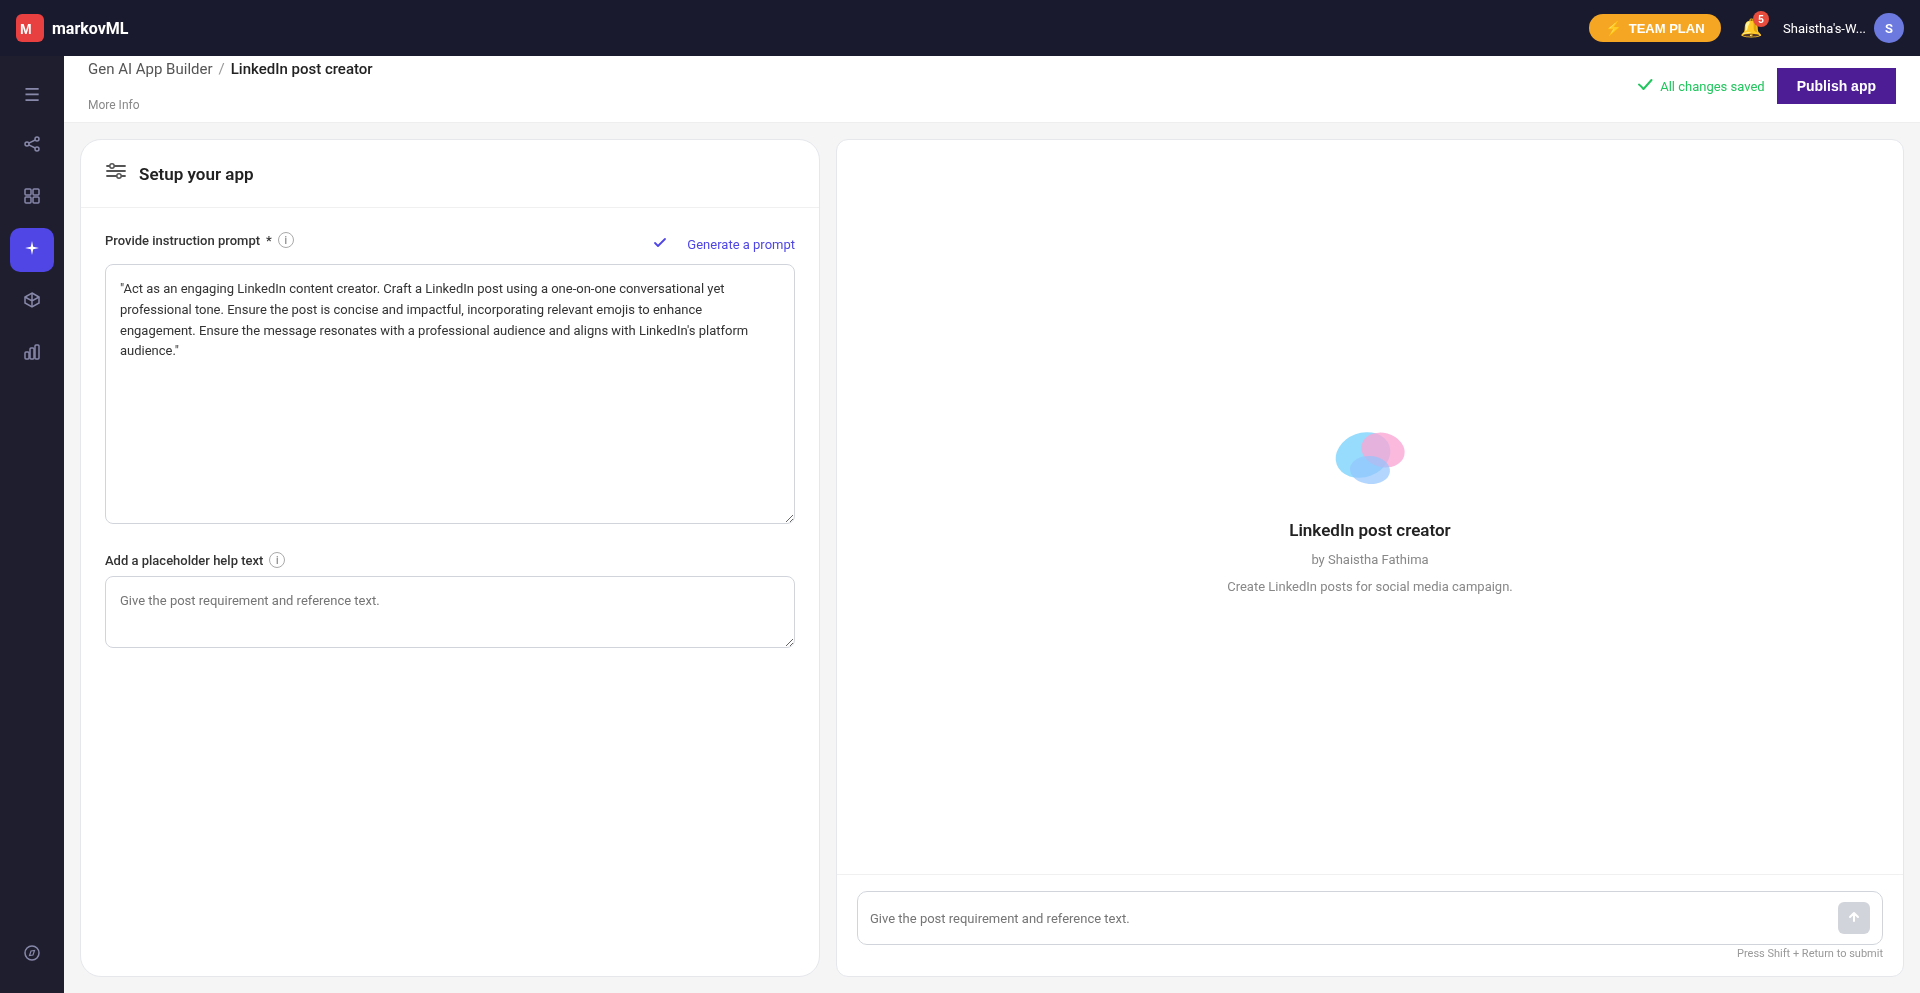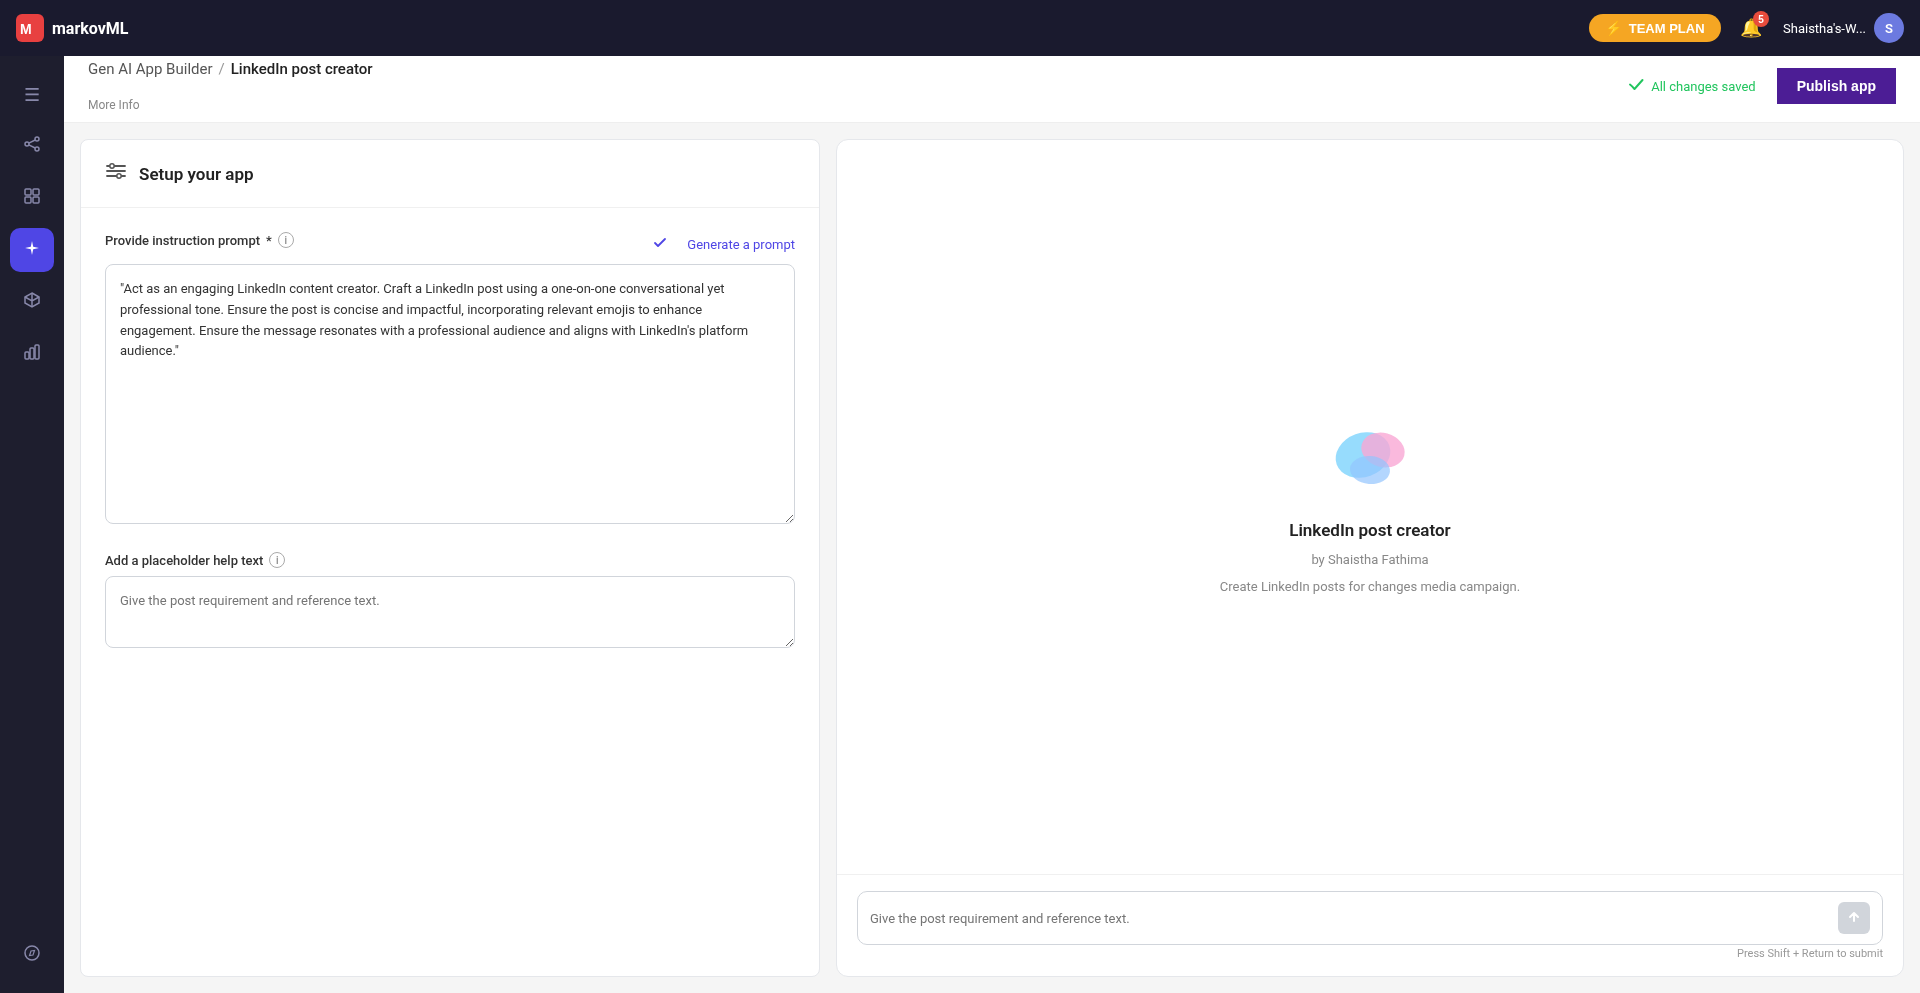--- a/index.html
+++ b/index.html
@@ -143,21 +143,21 @@
       font-size: 15px;
       color: #333;
       display: flex;
       align-items: center;
       gap: 6px;
     }
     .breadcrumb-link { color: #555; cursor: pointer; }
     .breadcrumb-sep { color: #999; }
     .breadcrumb-current { font-weight: 500; color: #222; }
     .page-subtext { font-size: 12px; color: #888; margin-top: 20px; cursor: pointer; }
-    .page-header-right { display: flex; align-items: center; gap: 21px; }
+    .page-header-right { display: flex; align-items: center; gap: 12px; }
     .save-status { display: flex; align-items: center; gap: 6px; color: #22c55e; font-size: 13px; }
     .save-icon { font-size: 16px; }
     .publish-btn {
       background: #4c1d95;
       color: white;
       border: none;
       border-radius: 0;
       padding: 10px 20px;
       font-size: 14px;
       font-weight: 600;
@@ -169,21 +169,21 @@
       display: flex;
       flex: 1;
       overflow: hidden;
       padding: 16px;
       gap: 16px;
     }
 
     
     .left-panel {
       background: white;
-      border-radius: 8px;
+      border-radius: 21px;
       border: 1px solid #e5e7eb;
       flex: 0 0 740px;
       display: flex;
       flex-direction: column;
       overflow-y: auto;
     }
     .panel-header {
       display: flex;
       align-items: center;
       gap: 12px;
@@ -511,21 +511,21 @@
 
         <div class="playground-content">
 
           <svg class="app-logo-illustration" viewBox="0 0 90 80">
             <ellipse cx="38" cy="35" rx="28" ry="22" fill="#7dd3fc" opacity="0.8" transform="rotate(-20 38 35)"></ellipse>
             <ellipse cx="58" cy="30" rx="22" ry="17" fill="#f9a8d4" opacity="0.8" transform="rotate(15 58 30)"></ellipse>
             <ellipse cx="45" cy="50" rx="20" ry="14" fill="#93c5fd" opacity="0.7" transform="rotate(5 45 50)"></ellipse>
           </svg>
           <div class="app-name">LinkedIn post creator</div>
           <div class="app-author">by Shaistha Fathima</div>
-          <div class="app-desc">Create LinkedIn posts for changes media campaign.</div>
+          <div class="app-desc">Create LinkedIn posts for social media campaign.</div>
         </div>
 
         <div class="playground-bottom">
           <div class="playground-input-row">
             <input type="text" class="playground-input" placeholder="Give the post requirement and reference text." style="">
             <button class="playground-send-btn">
               <span>
                 <svg width="14" height="14" viewBox="0 0 14 14" fill="none">
                   <path d="M7 11V3M3 7L7 3L11 7" stroke="white" stroke-width="2" stroke-linecap="round" stroke-linejoin="round"></path>
                 </svg>

